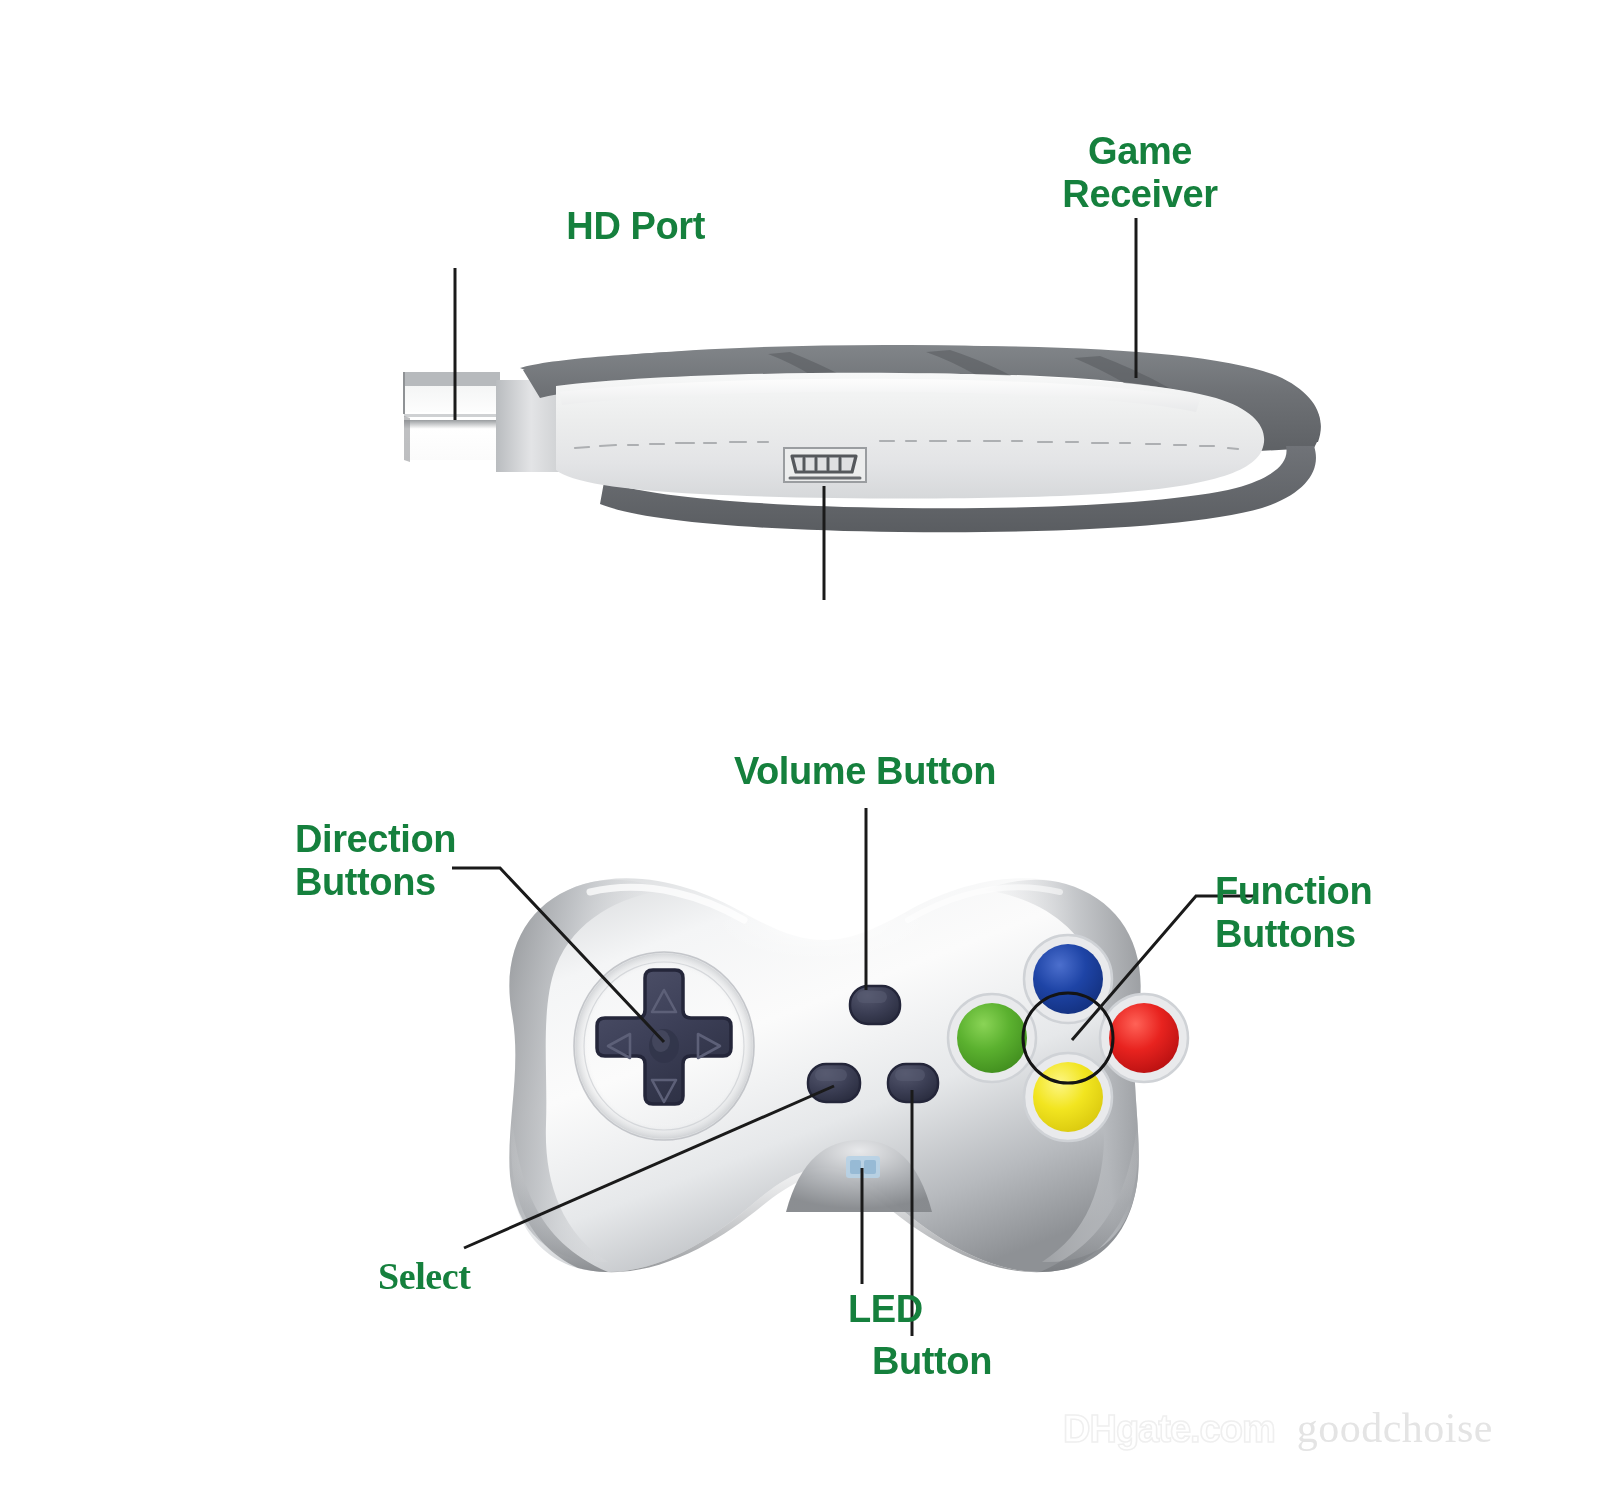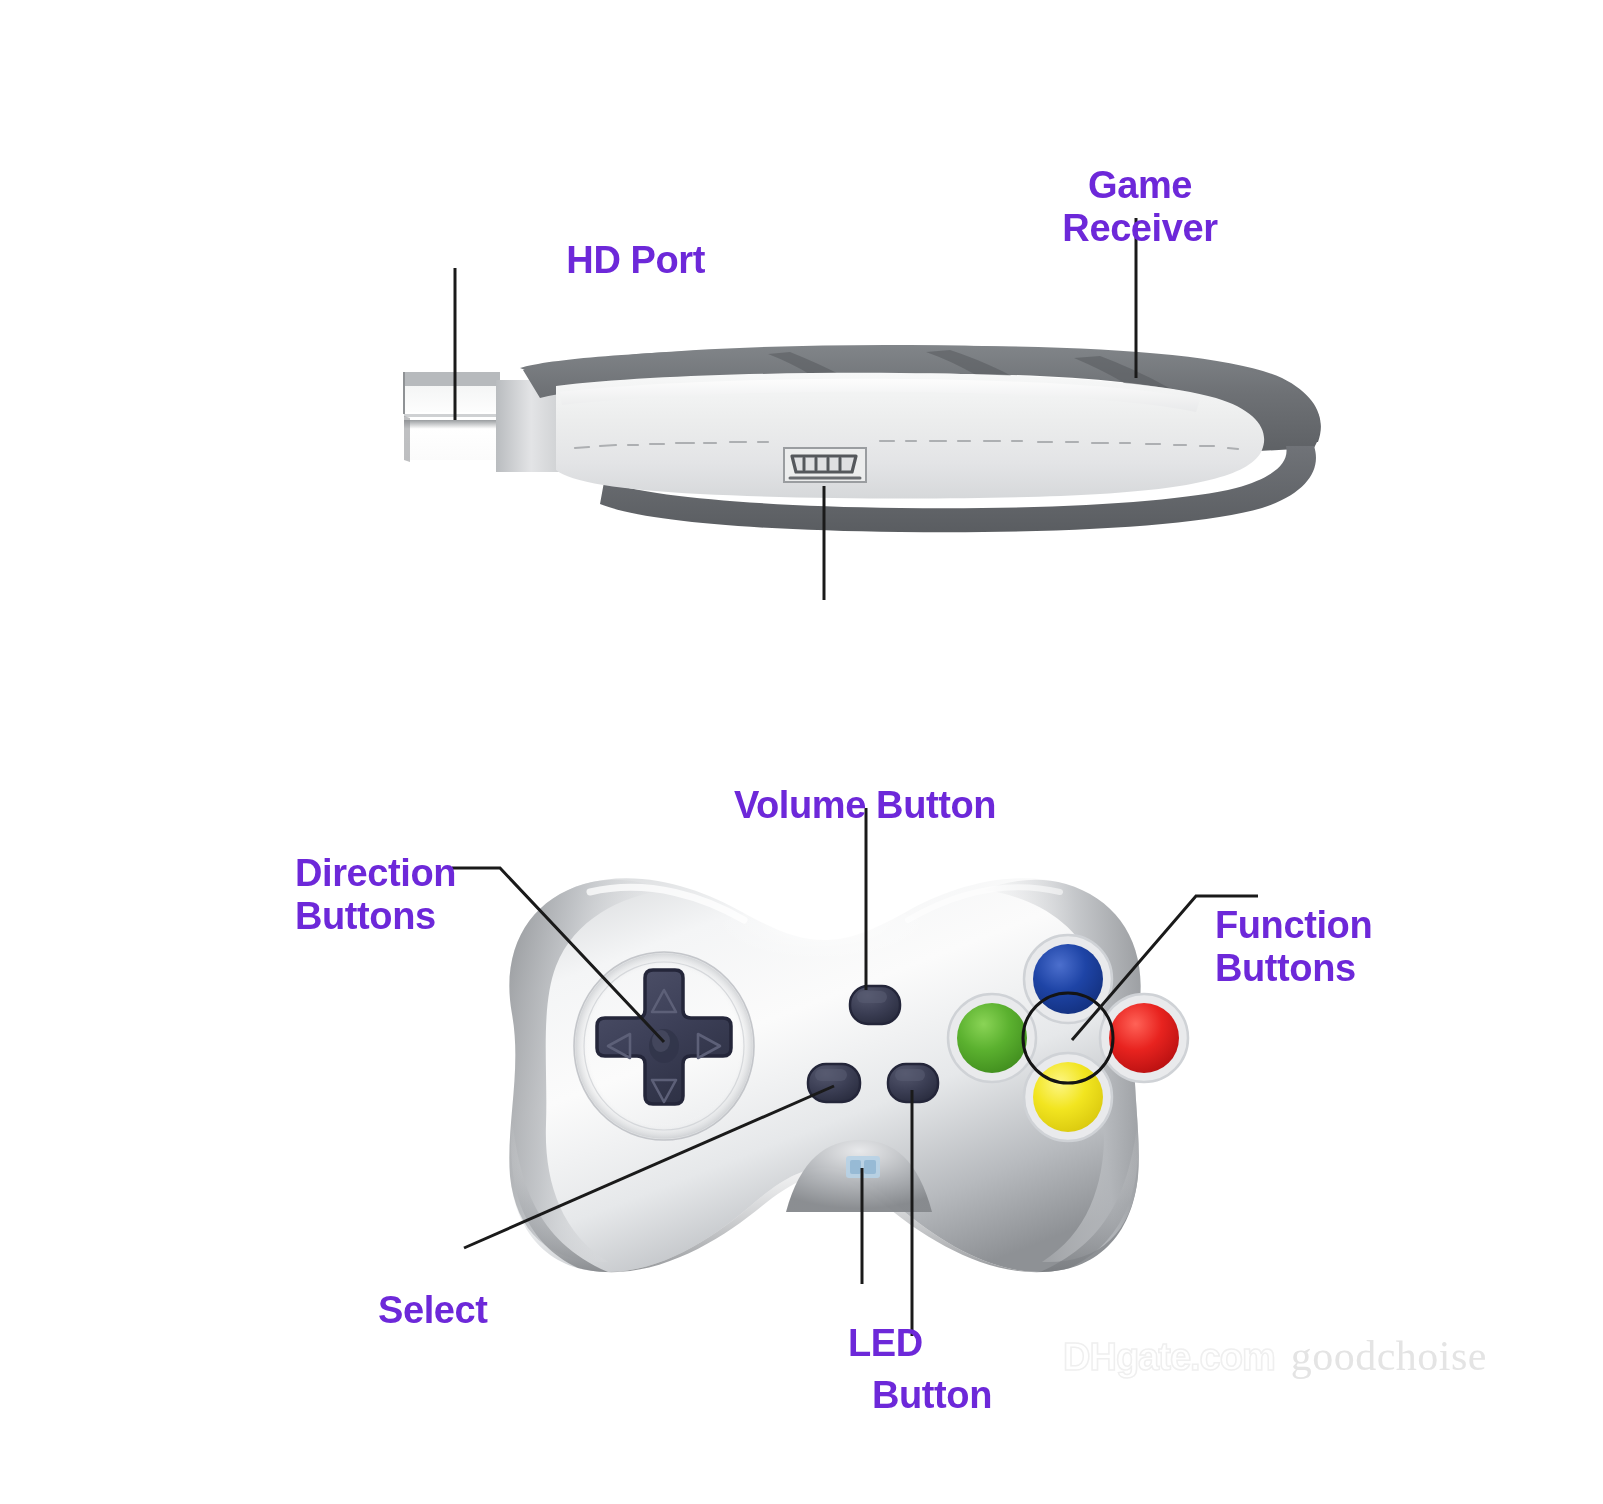--- a/index.html
+++ b/index.html
@@ -18,38 +18,37 @@
     left: 0; top: 0;
     width: 1603px; height: 1504px;
     background: #ffffff;
   }
   .callout {
     position: absolute;
     font-family: "Liberation Sans", sans-serif;
     font-weight: bold;
     font-size: 38px;
     line-height: 1.12;
-    color: #6d28d9;
+    color: #15803d;
     white-space: pre-line;
     letter-spacing: -0.4px;
-    margin-top: 34px;
   }
   .callout.ctr { text-align: center; }
   svg.layer {
     position: absolute;
     left: 0; top: 0;
     width: 1603px; height: 1504px;
     pointer-events: none;
   }
   .wm {
     position: absolute;
-    left: 1063px; top: 1332px;
+    left: 1063px; top: 1404px;
     display: flex;
     align-items: baseline;
-    gap: 16px;
+    gap: 22px;
     opacity: 1;
   }
   .wm-dh {
     font-family: "Liberation Sans", sans-serif;
     font-weight: bold;
     font-size: 38px;
     color: #ffffff;
     -webkit-text-stroke: 1.5px #efefef;
     text-shadow: 0 0 1px #e9e9e9;
     letter-spacing: -1px;
@@ -422,21 +421,21 @@
 
 
   <div class="callout" style="left:295px; top:818px; width:330px;">Direction
 Buttons</div>
 
   <div class="callout ctr" style="left:685px; top:750px; width:360px;">Volume Button</div>
 
   <div class="callout" style="left:1215px; top:870px; width:330px;">Function
 Buttons</div>
 
-  <div class="callout" style="left:378px; top:1255px; width:240px;">Select</div>
+  <div class="callout" style="left:378px; top:1255px; width:240px;font-family:Liberation Serif, serif;">Select</div>
 
   <div class="callout" style="left:848px; top:1288px; width:180px;">LED</div>
 
   <div class="callout" style="left:872px; top:1340px; width:200px;">Button</div>
 
   <div class="wm">
     <span class="wm-dh">DHgate.com</span>
     <span class="wm-gc">goodchoise</span>
   </div>
 

